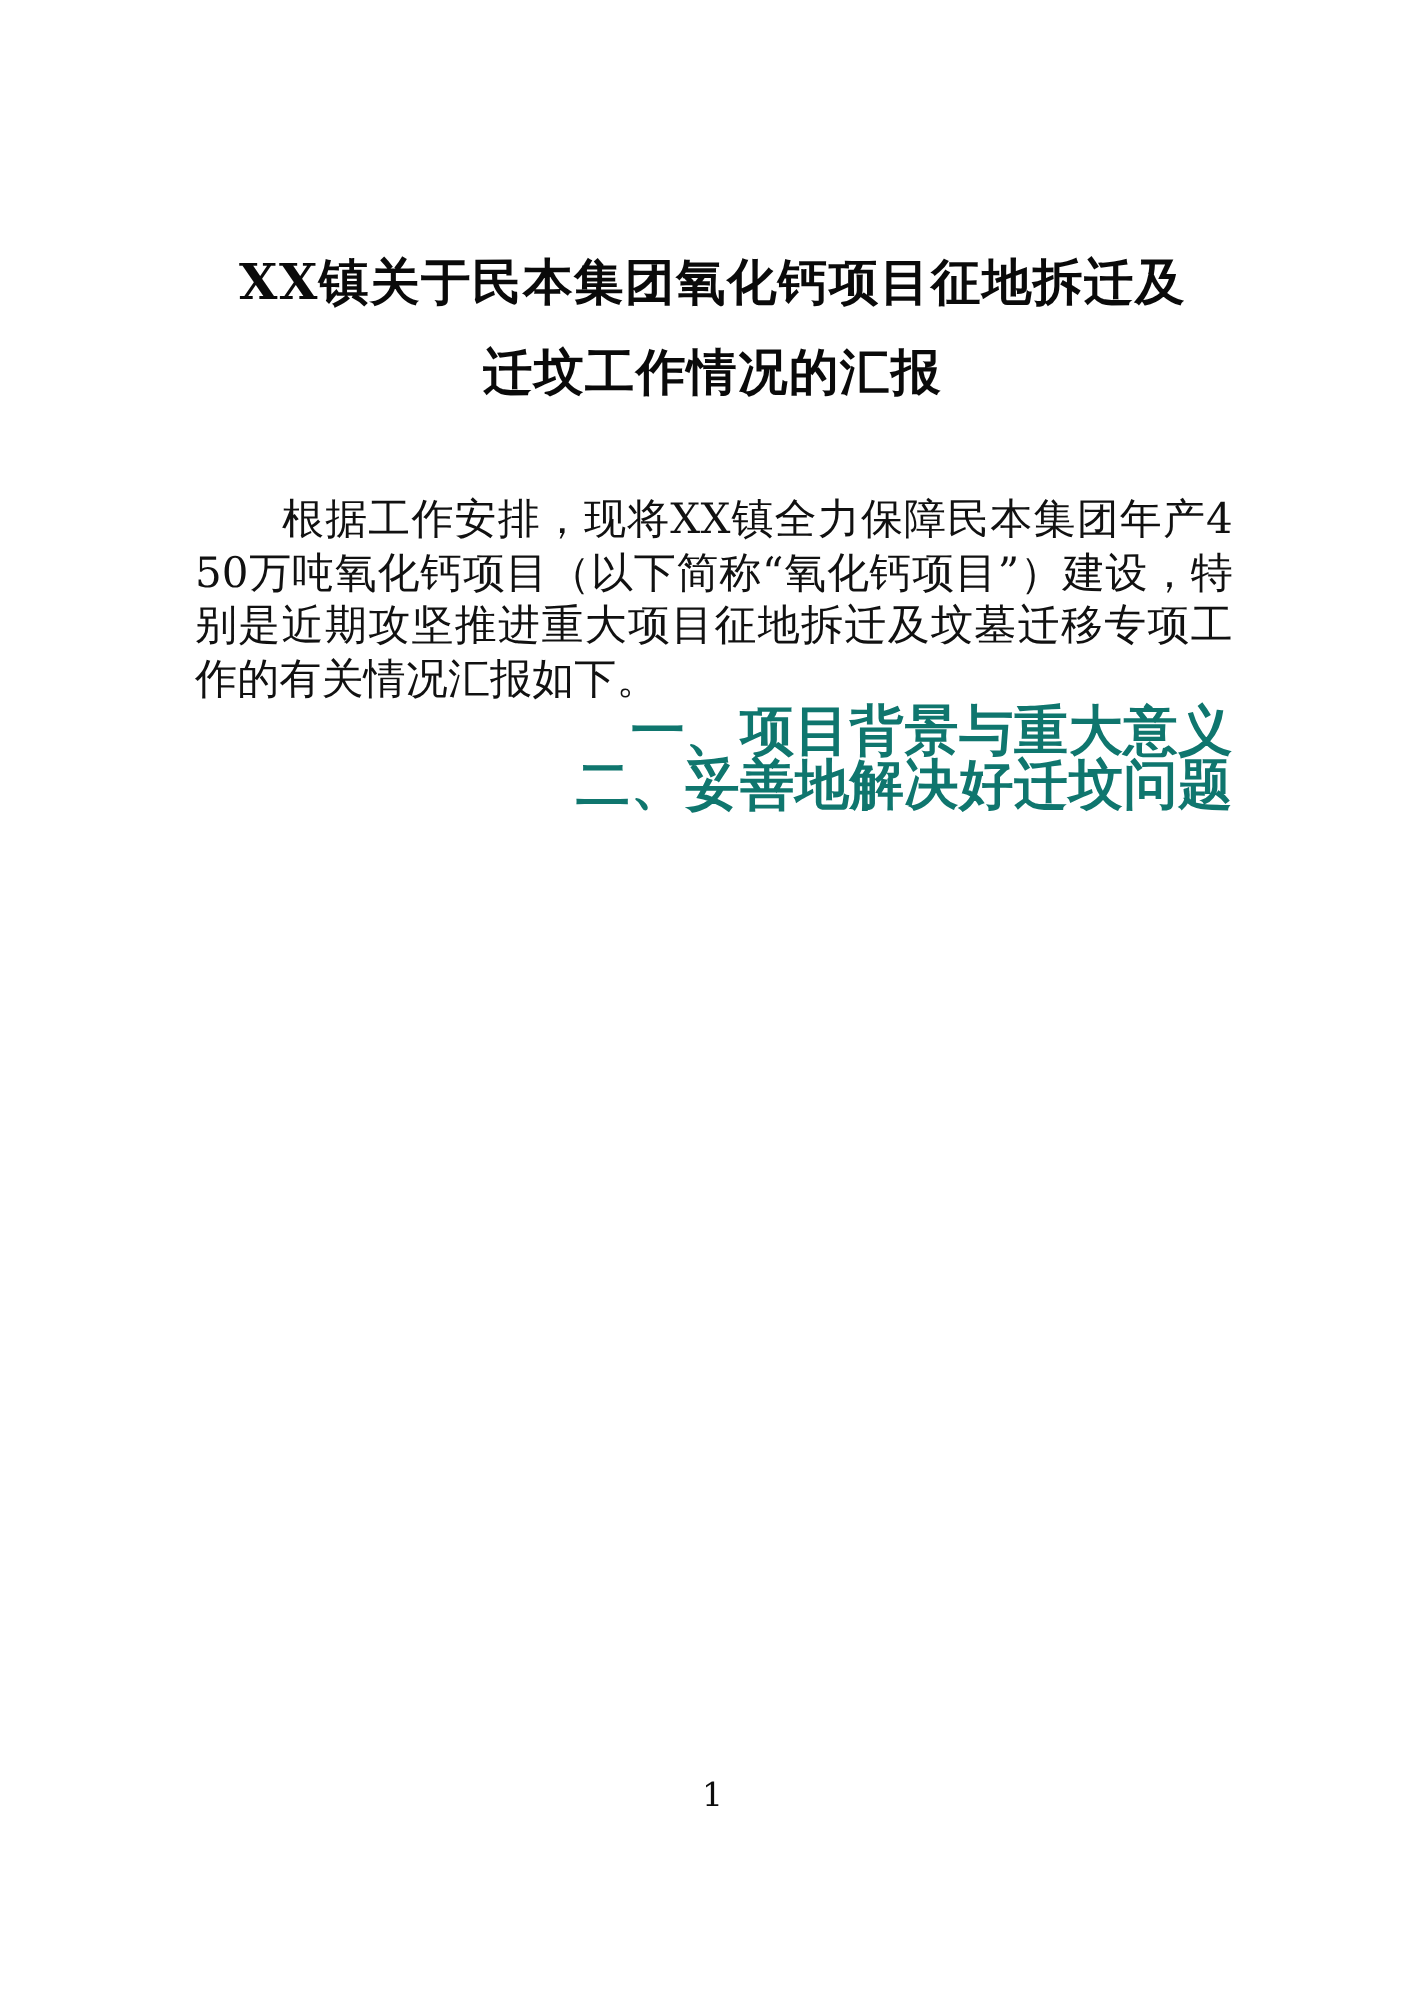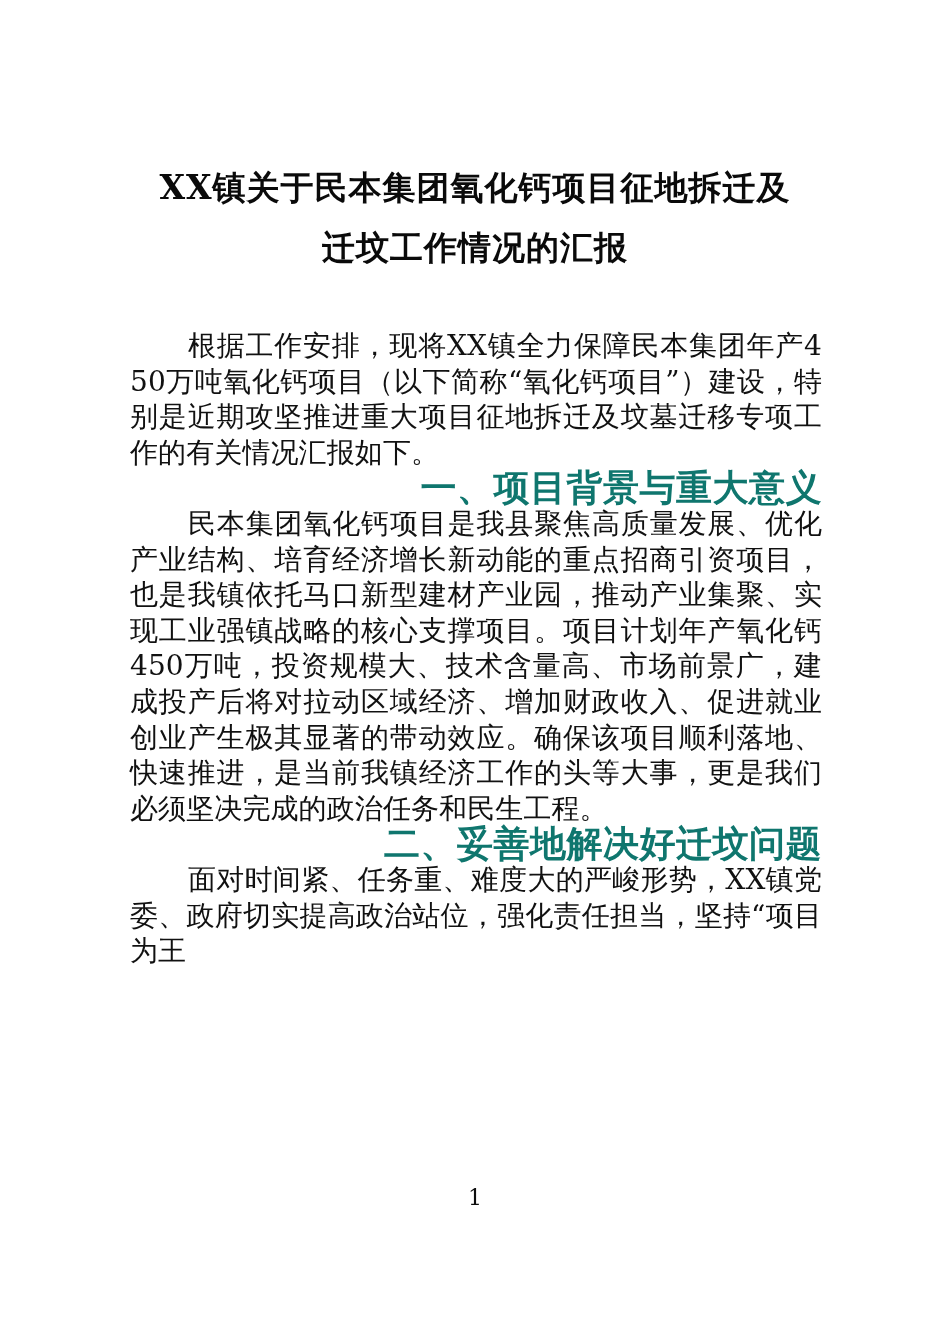--- a/index.html
+++ b/index.html
@@ -95,20 +95,18 @@
 <div class="page">
 
   <div class="doc-title">
     <div class="title-line">XX镇关于民本集团氧化钙项目征地拆迁及</div>
     <div class="title-line">迁坟工作情况的汇报</div>
   </div>
 
   <div class="body-col">
     <p class="para">根据工作安排，现将XX镇全力保障民本集团年产450万吨氧化钙项目（以下简称“氧化钙项目”）建设，特别是近期攻坚推进重大项目征地拆迁及坟墓迁移专项工作的有关情况汇报如下。</p>
     <p class="heading">一、项目背景与重大意义</p>
-    <p class="para">民本集团氧化钙项目是我县聚焦高质量发展、优化产业结构、培育经济增长新动能的重点招商引资项目，也是我镇依托马口新型建材产业园，推动产业集聚、实现工业强镇战略的核心支撑项目。项目计划年产氧化钙450万吨，投资规模大、技术含量高、市场前景广，建成投产后将对拉动区域经济、增加财政收入、促进就业创业产生极其显著的带动效应。确保该项目顺利落地、快速推进，是当前我镇经济工作的头等大事，更是我们必须坚决完成的政治任务和民生工程。</p>
     <p class="heading">二、妥善地解决好迁坟问题</p>
-    <p class="para">面对时间紧、任务重、难度大的严峻形势，XX镇党委、政府切实提高政治站位，强化责任担当，坚持“项目为王</p>
   </div>
 
   <div class="page-number">1</div>
 
 </div>
 
 </body></html>

